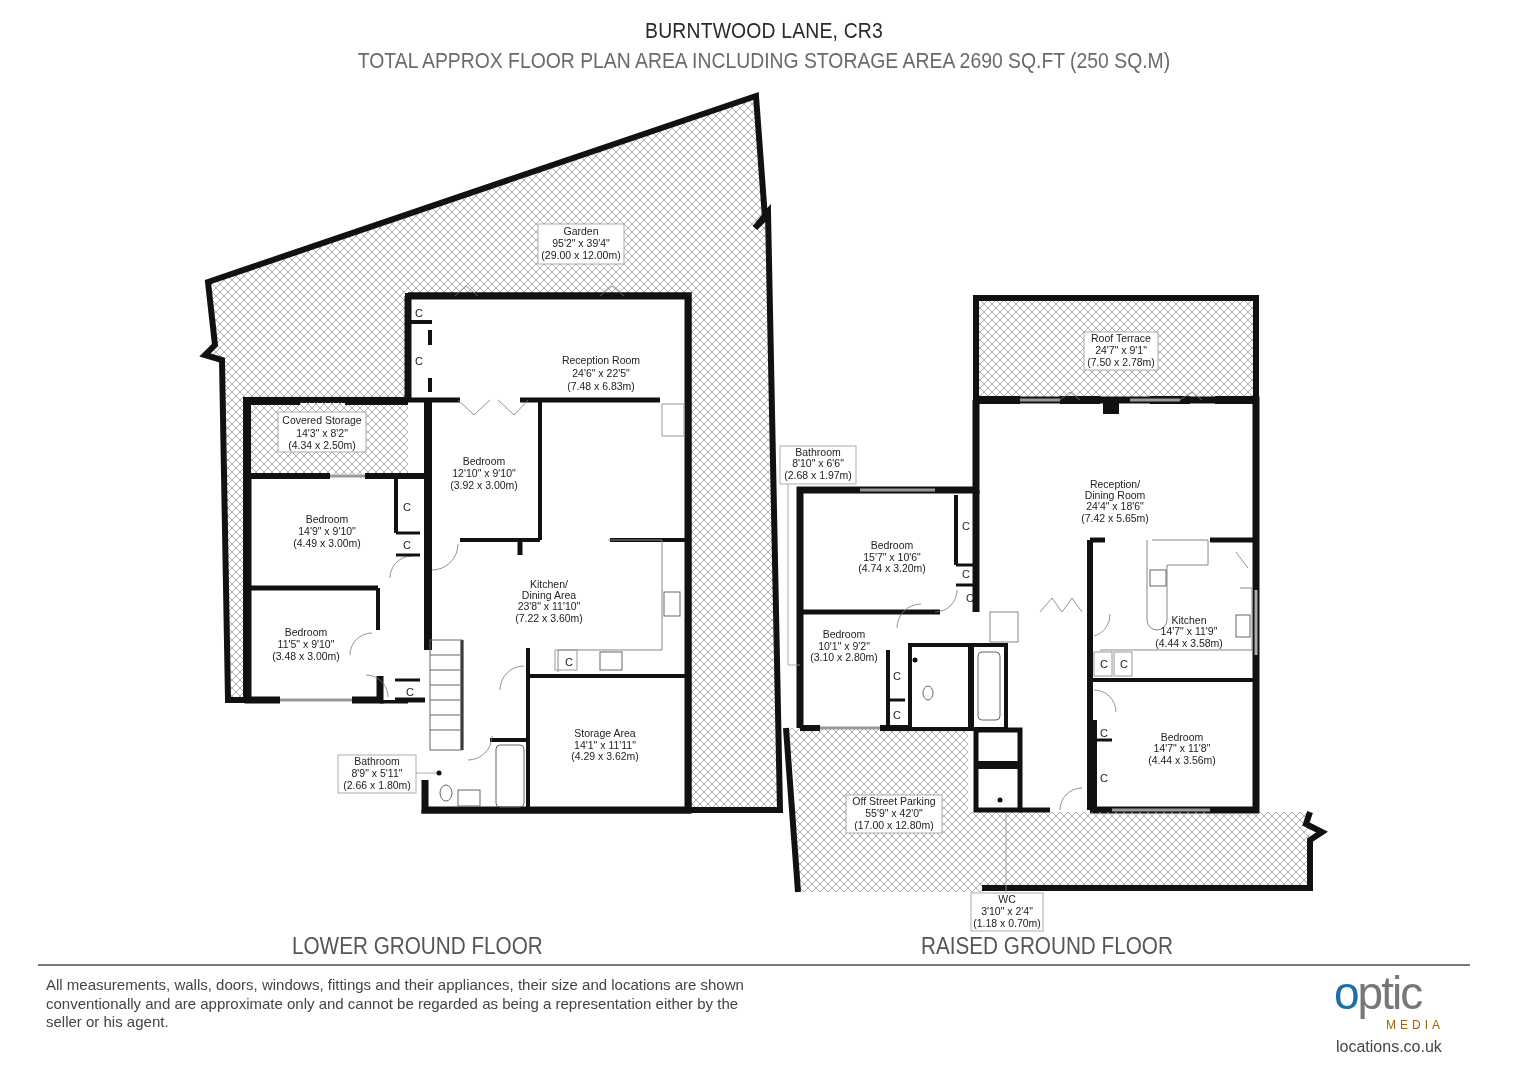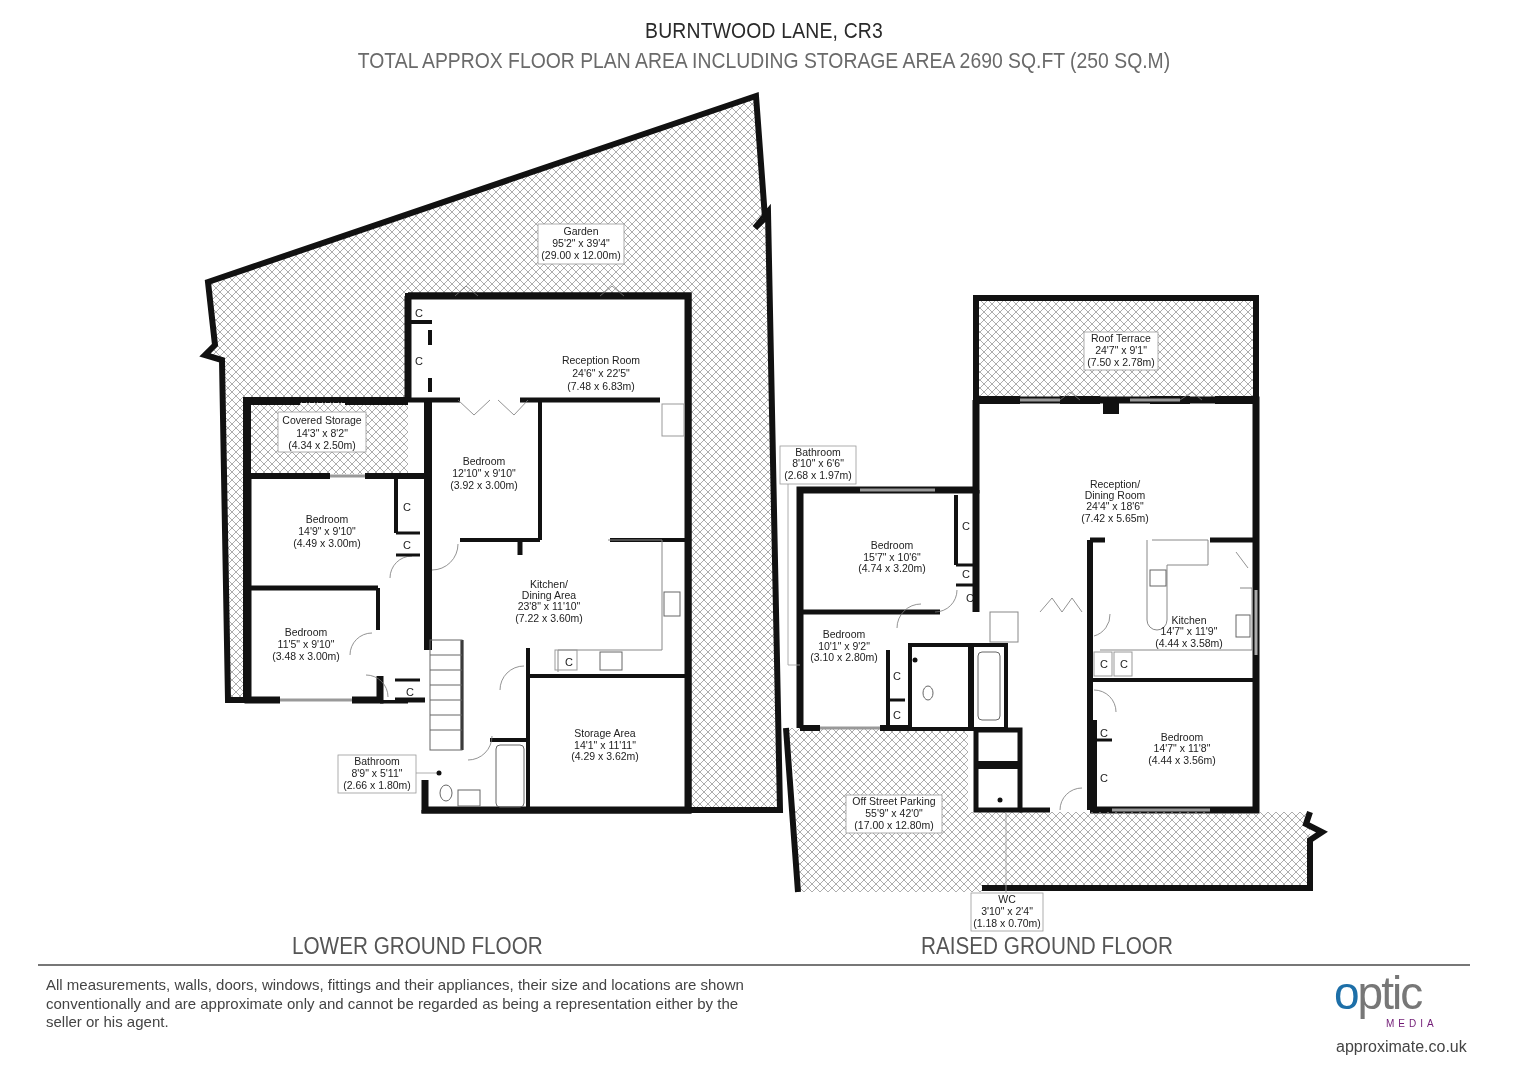--- a/index.html
+++ b/index.html
@@ -7,21 +7,21 @@
   .title { position: absolute; left: 0; width: 1528px; text-align: center; }
   .title-main { top: 18px; font-size: 22px; color: #2a2a2a; letter-spacing: 0.2px; transform: scaleX(0.88); }
   .title-sub { top: 48px; font-size: 22px; color: #6a6a6a; transform: scaleX(0.88); }
   svg.plan { position: absolute; left: 0; top: 0; }
   .floor-label { position: absolute; font-size: 23px; color: #555; transform: scaleX(0.9); transform-origin: left top; }
   .divider { position: absolute; left: 38px; top: 964px; width: 1432px; height: 2px; background: #777; }
   .disclaimer { position: absolute; left: 46px; top: 976px; width: 700px; font-size: 15px; line-height: 18.5px; color: #444; }
   .logo { position: absolute; left: 1330px; top: 972px; width: 150px; height: 90px; }
   .logo-word { position: absolute; top: -6px; left: 4px; font-size: 46px; letter-spacing: -2px; color: #777; }
   .logo-word .o { color: #1d6fa8; }
-  .logo-media { position: absolute; left: 56px; top: 46px; font-size: 10px; letter-spacing: 4px; color: #701a75; }
+  .logo-media { position: absolute; left: 56px; top: 46px; font-size: 12px; letter-spacing: 4px; color: #a16207; }
   .logo-url { position: absolute; left: 6px; top: 66px; font-size: 16px; color: #444; }
   .room-label { font-family: "Liberation Sans", sans-serif; font-size: 10.5px; fill: #222; text-anchor: middle; }
   .c-label { font-family: "Liberation Sans", sans-serif; font-size: 11px; fill: #222; text-anchor: middle; }
 </style>
 </head>
 <body>
 
 <div class="title title-main">BURNTWOOD LANE, CR3</div>
 <div class="title title-sub">TOTAL APPROX FLOOR PLAN AREA INCLUDING STORAGE AREA 2690 SQ.FT (250 SQ.M)</div>
 
@@ -301,14 +301,14 @@
 <div class="floor-label" style="left:292px; top:933px;">LOWER GROUND FLOOR</div>
 <div class="floor-label" style="left:921px; top:933px;">RAISED GROUND FLOOR</div>
 
 <div class="divider"></div>
 
 <div class="disclaimer">All measurements, walls, doors, windows, fittings and their appliances, their size and locations are shown conventionally and are approximate only and cannot be regarded as being a representation either by the seller or his agent.</div>
 
 <div class="logo">
   <div class="logo-word"><span class="o">o</span><span>ptic</span></div>
   <div class="logo-media">MEDIA</div>
-  <div class="logo-url">approximate.co.uk</div>
+  <div class="logo-url">locations.co.uk</div>
 </div>
 
 </body></html>

